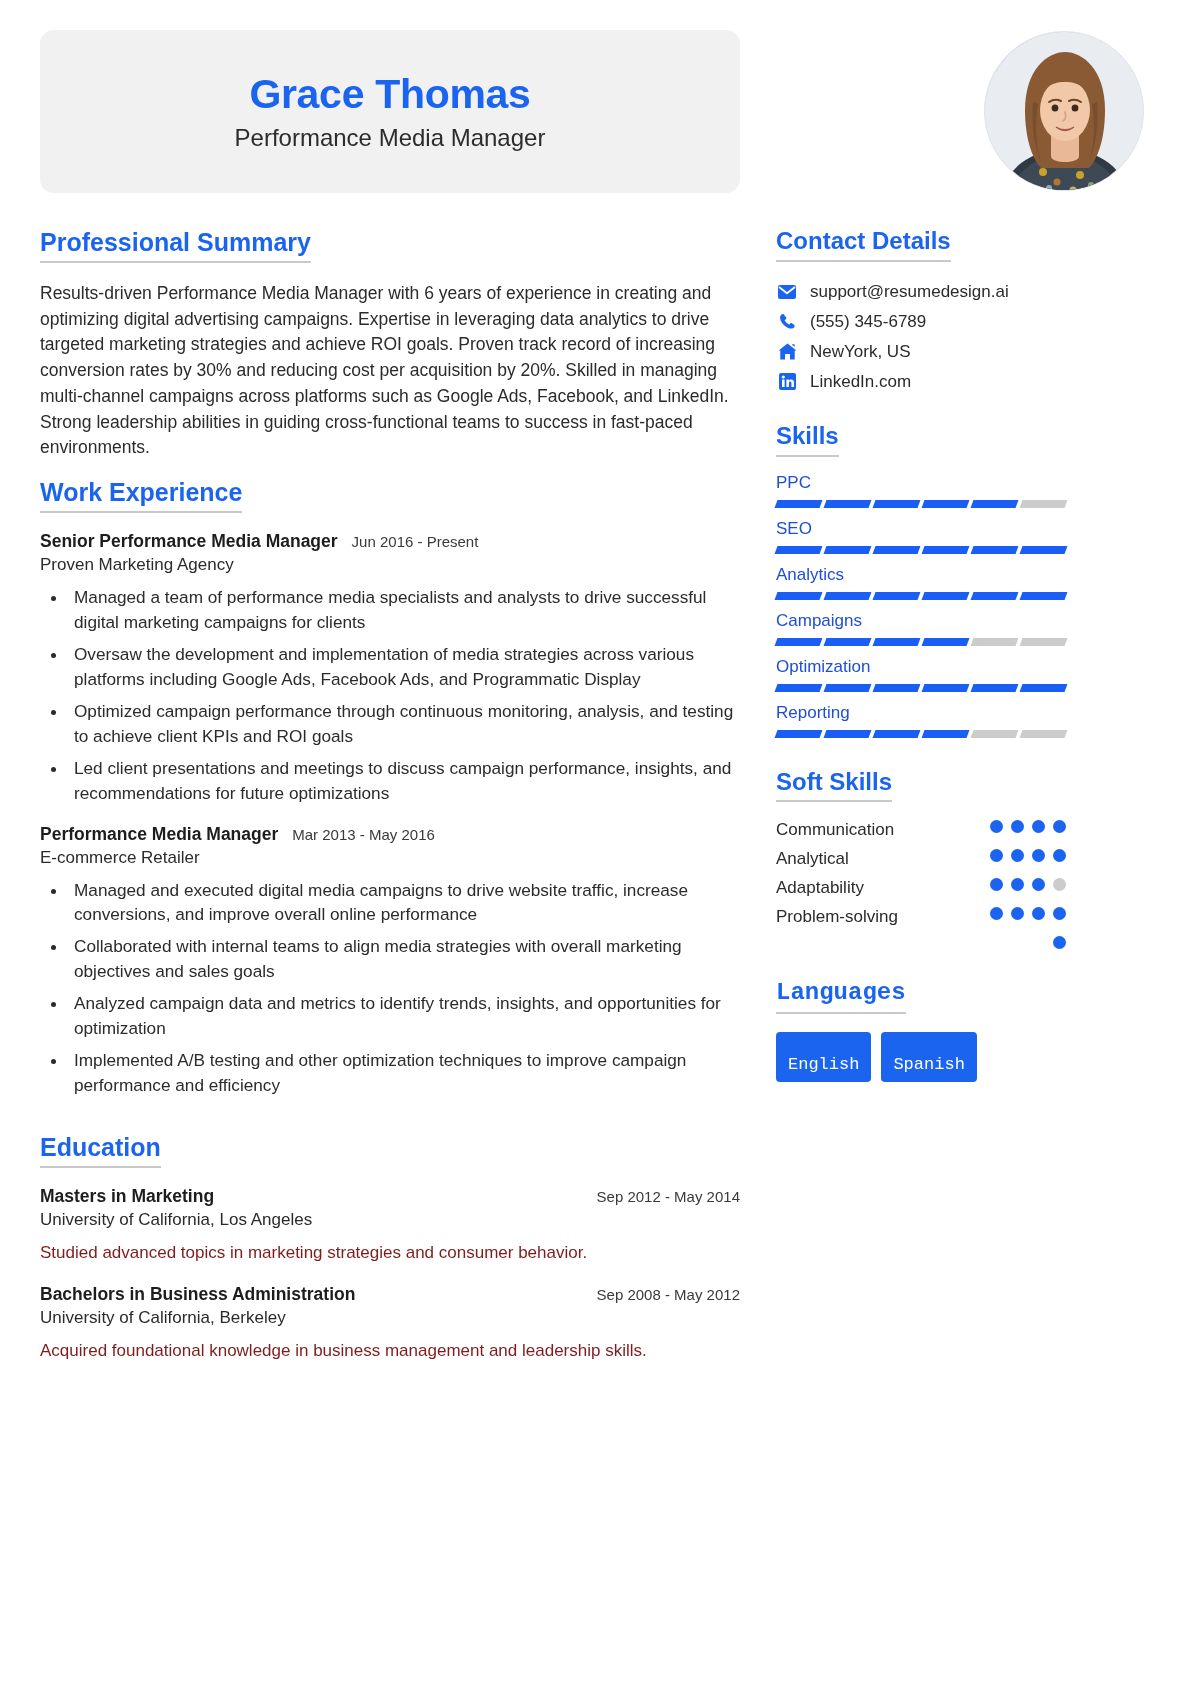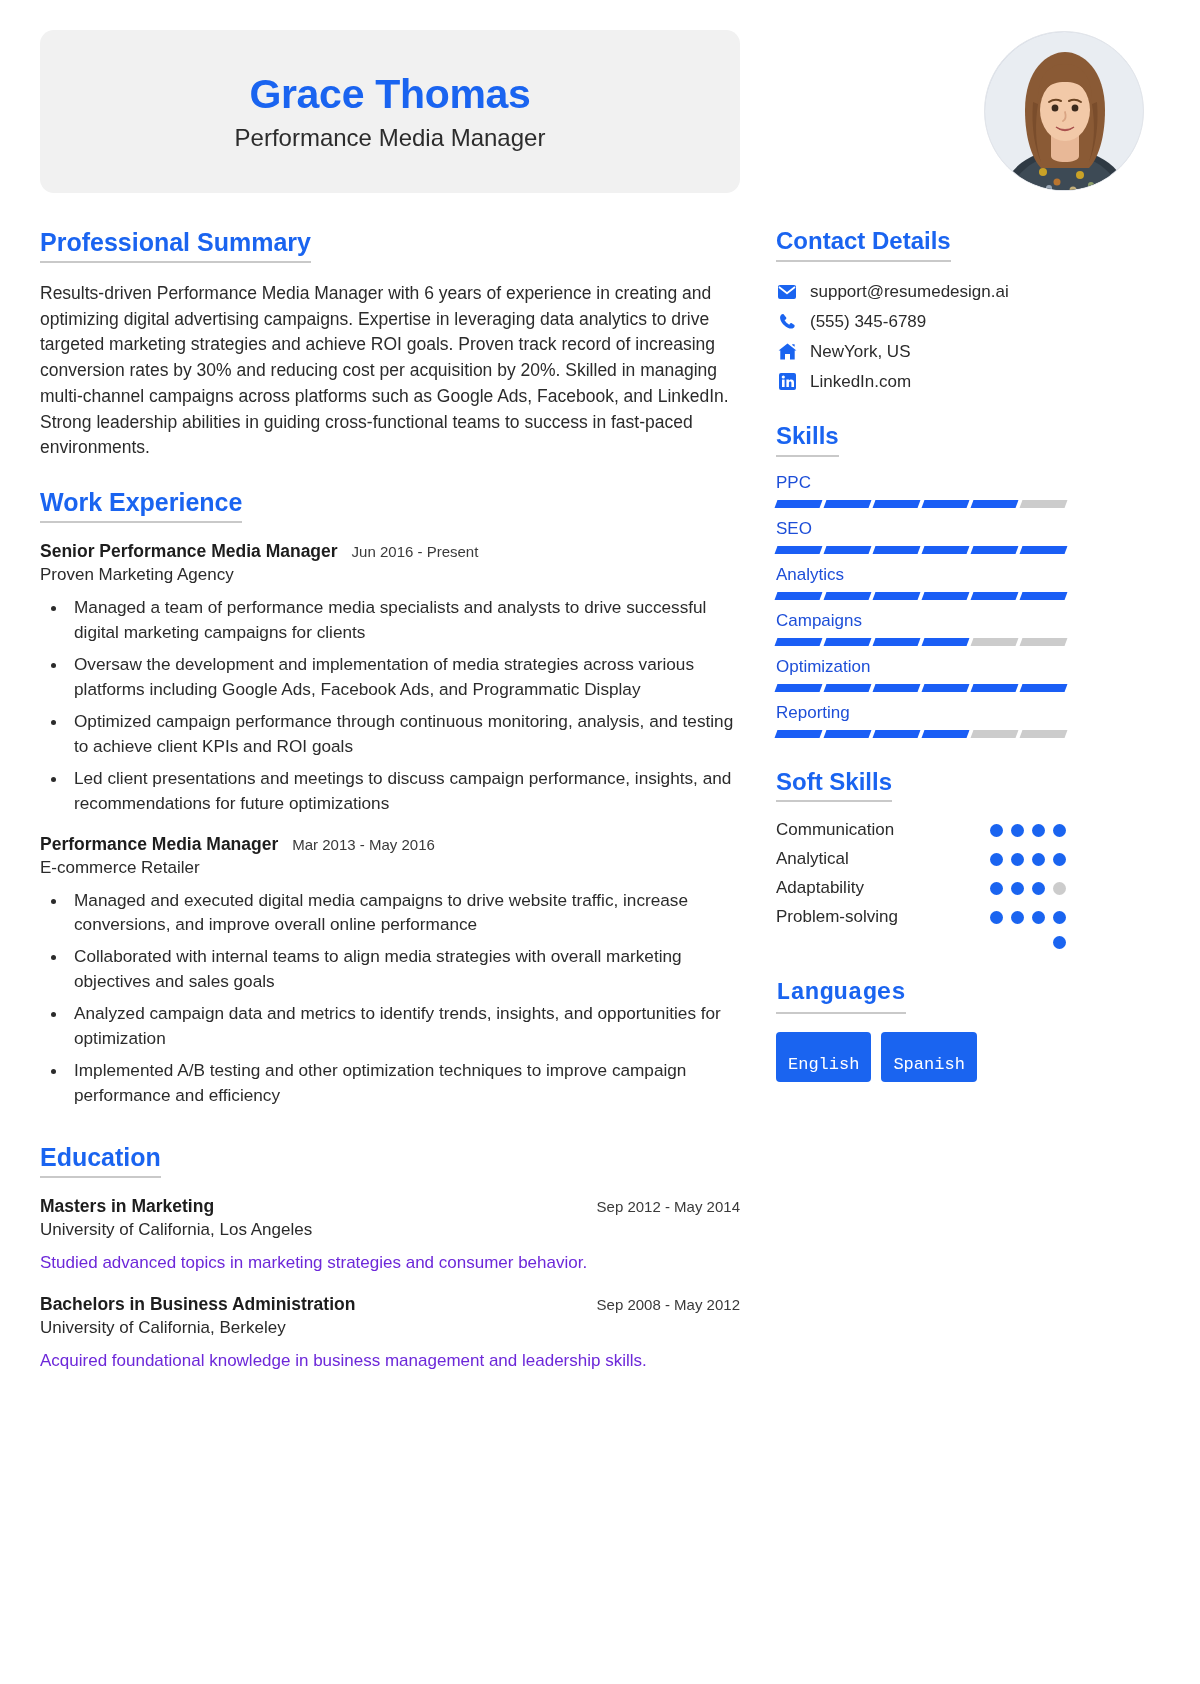--- a/index.html
+++ b/index.html
@@ -81,21 +81,21 @@
     font-size: 25px;
     font-weight: bold;
     color: #1a64f0;
     display: inline-block;
     padding-bottom: 4px;
     border-bottom: 2px solid #c9c9c9;
     line-height: 1.2;
   }
   .sec-title.right-title { font-size: 24px; }
   .section { margin-bottom: 6px; }
-  .section + .section { margin-top: 26px; }
+  .section + .section { margin-top: 16px; }
 
   
   .summary {
     margin-top: 18px;
     font-size: 17.5px;
     line-height: 1.47;
     color: #2b2b2b;
   }
 
   
@@ -136,21 +136,21 @@
   .edu { margin-top: 18px; }
   .edu-head {
     display: flex;
     align-items: baseline;
     justify-content: space-between;
     gap: 22px;
   }
   .edu-degree { font-size: 17.5px; font-weight: bold; color: #1d1d1d; }
   .edu-dates { font-size: 15px; color: #3a3a3a; white-space: nowrap; }
   .edu-school { font-size: 17px; color: #2b2b2b; margin-top: 3px; }
-  .edu-desc { font-size: 17px; color: #6d28d9; margin-top: 11px; line-height: 1.45; }
+  .edu-desc { font-size: 17px; color: #7f1d1d; margin-top: 11px; line-height: 1.45; }
 
   
   .contact-list { margin-top: 20px; }
   .contact-row {
     display: flex;
     align-items: center;
     gap: 12px;
     margin-bottom: 10px;
   }
   .contact-icon {
@@ -178,21 +178,21 @@
     height: 8px;
     background: #cccccc;
     transform: skewX(-20deg);
   }
   .seg.on { background: #1a5ef5; }
 
   
   .soft-block { margin-top: 18px; }
   .soft-row {
     display: flex;
-    align-items: center;
+    align-items: flex-start;
     justify-content: space-between;
     margin-bottom: 9px;
     gap: 21px;
   }
   .soft-name { font-size: 17px; color: #2b2b2b; }
   .dots { display: flex; gap: 8px; flex: 0 0 auto; }
   .dot {
     width: 13px;
     height: 13px;
     border-radius: 50%;

